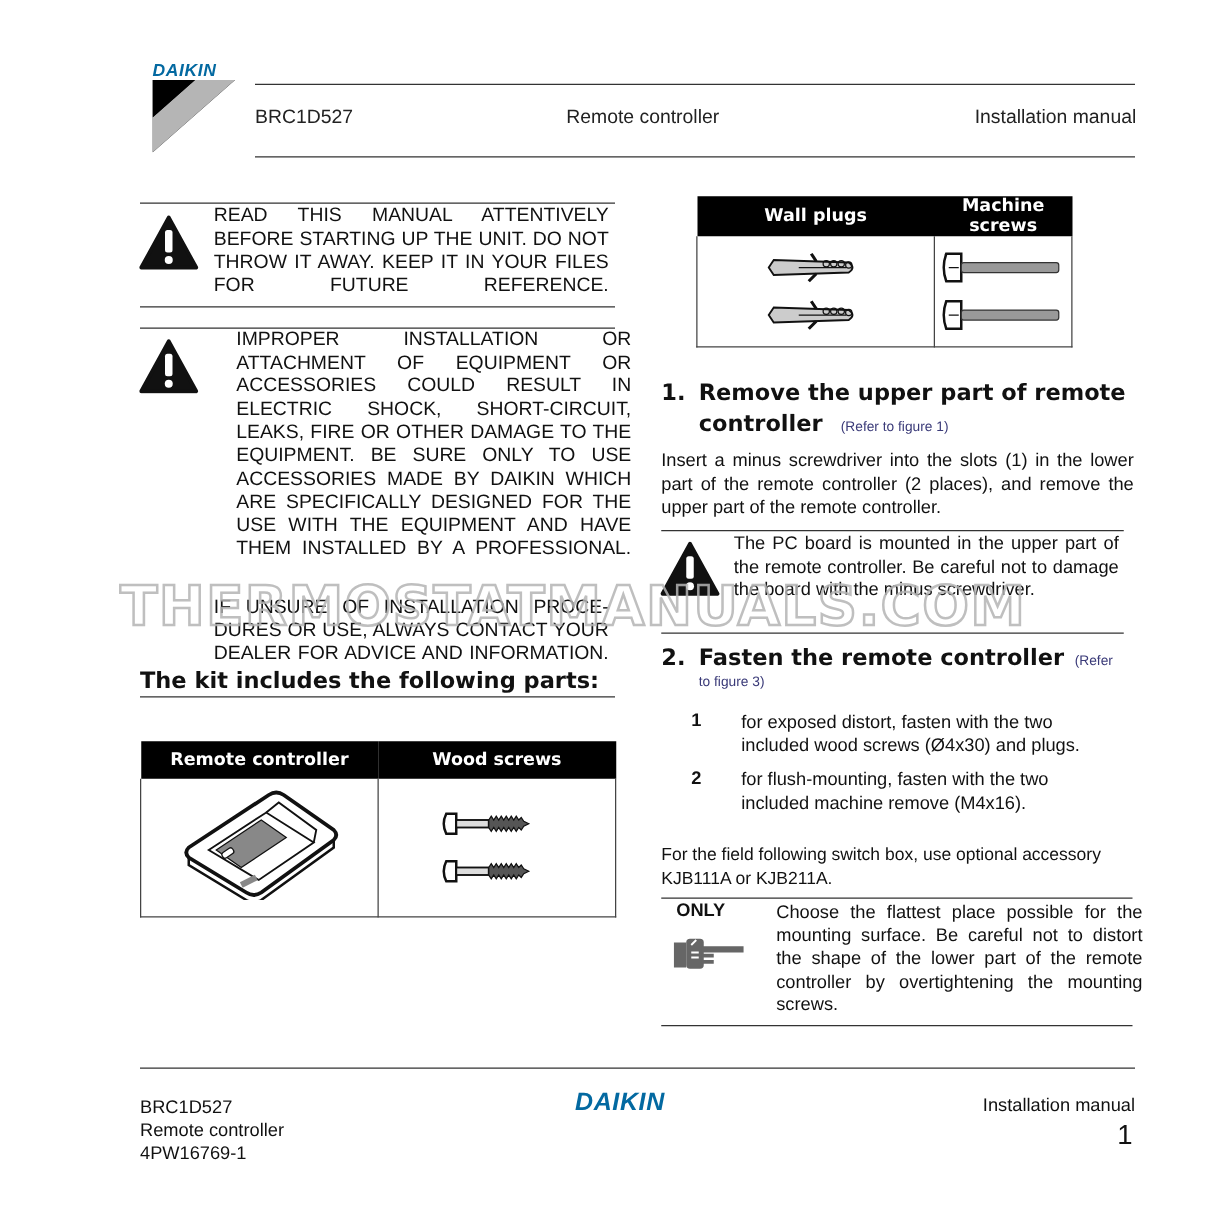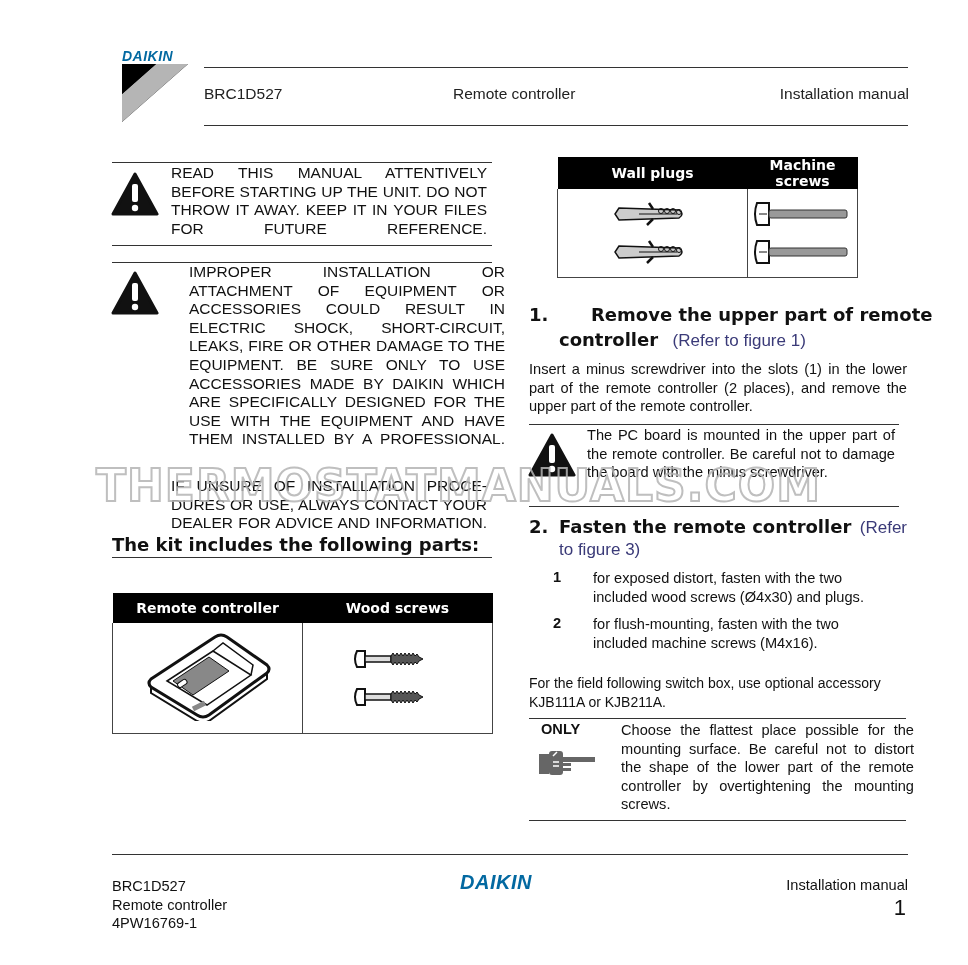--- a/index.html
+++ b/index.html
@@ -6,21 +6,21 @@
   body { width:968px; height:965px; position:relative; overflow:hidden;
          font-family:"Liberation Sans", sans-serif; color:#111; }
   .abs { position:absolute; }
   .hr { position:absolute; height:1px; background:#333; }
   .logo-text { font-family:"Liberation Sans", sans-serif; font-weight:bold; font-style:italic;
                letter-spacing:0.5px; color:#0369a1; }
   .hdr-text { font-size:15.5px; color:#222; }
   .caps { font-size:15.5px; line-height:18.6px; text-align:justify; text-align-last:justify; color:#111; }
   .body-text { font-size:14.6px; line-height:18.6px; text-align:justify; color:#111; }
   .h2 { font-family:"DejaVu Sans", sans-serif; font-weight:bold; font-size:18px; color:#111; }
-  .refer { font-family:"Liberation Sans", sans-serif; font-weight:normal; font-size:17px; color:#3a3a78; }
+  .refer { font-family:"Liberation Sans", sans-serif; font-weight:normal; font-size:11px; color:#3a3a78; }
   table.parts { border-collapse:collapse; position:absolute; }
   table.parts th { background:#000; color:#fff; font-family:"DejaVu Sans", sans-serif; font-weight:bold;
                    font-size:14px; height:30px; padding:0; }
   table.parts td { border:1px solid #444; border-top:none; vertical-align:middle; text-align:center; padding:0; }
   .warn-icon { position:absolute; width:48px; height:44px; }
   .watermark { position:absolute; left:96px; top:460px; font-family:"DejaVu Sans", sans-serif; font-weight:bold;
                font-size:44px; letter-spacing:1px; color:transparent;
                -webkit-text-stroke:2px rgba(180,180,180,0.85); white-space:nowrap; pointer-events:none; }
 </style>
 </head>
@@ -133,21 +133,21 @@
         <path d="M4,2 Q0,13 4,24 L16,24 L16,2 Z" fill="#fff" stroke="#111" stroke-width="2"></path>
         <line x1="6" y1="13" x2="14" y2="13" stroke="#111" stroke-width="1"></line>
         <rect x="16" y="9" width="78" height="8" rx="2" fill="#999" stroke="#333" stroke-width="1"></rect>
       </svg>
     </td>
   </tr>
 </tbody>
   </table>
 
 <div class="abs h2" style="left:529px;top:304px;">1.</div>
-<div class="abs h2" style="left:559px;top:304px;margin-left:32px;">Remove the upper part of remote</div>
+<div class="abs h2" style="left:559px;top:304px;">Remove the upper part of remote</div>
 <div class="abs" style="left:559px;top:329px;white-space:nowrap;">
   <span class="h2">controller</span>
   <span class="refer" style="margin-left:10px;">(Refer to figure 1)</span>
 </div>
 <div class="abs body-text" style="left:529px;top:360px;width:378px;">Insert a minus screwdriver into the slots (1) in the lower part of the remote controller (2 places), and remove the upper part of the remote controller.</div>
 
 <div class="hr" style="left:529px;top:424px;width:370px;"></div>
 <svg class="warn-icon" style="left:528px;top:433px;" viewBox="0 0 48 44">
   <polygon points="24,2 46,42 2,42" fill="#111" stroke="#111" stroke-width="3" stroke-linejoin="round"></polygon>
   <rect x="21" y="12" width="6" height="18" rx="2" fill="#fff"></rect>
@@ -162,21 +162,21 @@
   <span class="refer" style="margin-left:4px;">(Refer</span>
 </div>
 <div class="abs refer" style="left:559px;top:540px;">to figure 3)</div>
 
 <div class="abs" style="left:529px;top:569px;width:370px;">
   <div class="abs" style="left:24px;top:0;font-weight:bold;font-size:14.6px;">1</div>
   <div class="abs" style="left:64px;top:0;width:300px;font-size:14.6px;line-height:18.6px;">for exposed distort, fasten with the two included wood screws (Ø4x30) and plugs.</div>
 </div>
 <div class="abs" style="left:529px;top:615px;width:370px;">
   <div class="abs" style="left:24px;top:0;font-weight:bold;font-size:14.6px;">2</div>
-  <div class="abs" style="left:64px;top:0;width:300px;font-size:14.6px;line-height:18.6px;">for flush-mounting, fasten with the two included machine screws (M4x16).</div>
+  <div class="abs" style="left:64px;top:0;width:300px;font-size:14.6px;line-height:18.6px;">for flush-mounting, fasten with the two included machine remove (M4x16).</div>
 </div>
 
 <div class="abs" style="left:529px;top:674px;width:380px;font-size:14px;line-height:18.6px;">For the field following switch box, use optional accessory KJB111A or KJB211A.</div>
 
 <div class="hr" style="left:529px;top:718px;width:377px;"></div>
 <div class="abs" style="left:541px;top:721px;font-weight:bold;font-size:14.6px;">ONLY</div>
 <svg class="abs" style="left:539px;top:748px;" width="56" height="30" viewBox="0 0 56 30">
   <rect x="0" y="6" width="10" height="20" fill="#666"></rect>
   <rect x="10" y="3" width="14" height="24" rx="3" fill="#666"></rect>
   <rect x="22" y="9" width="34" height="5" fill="#666"></rect>

